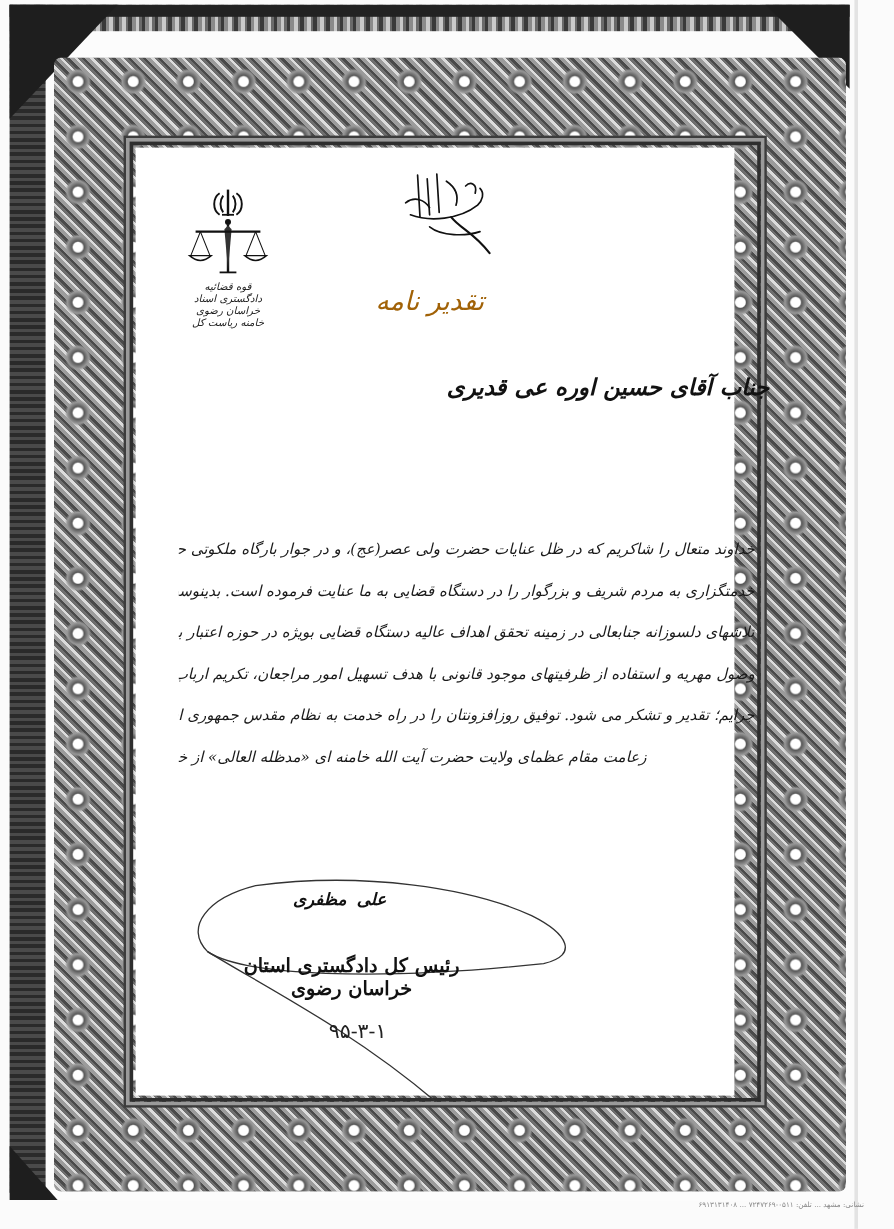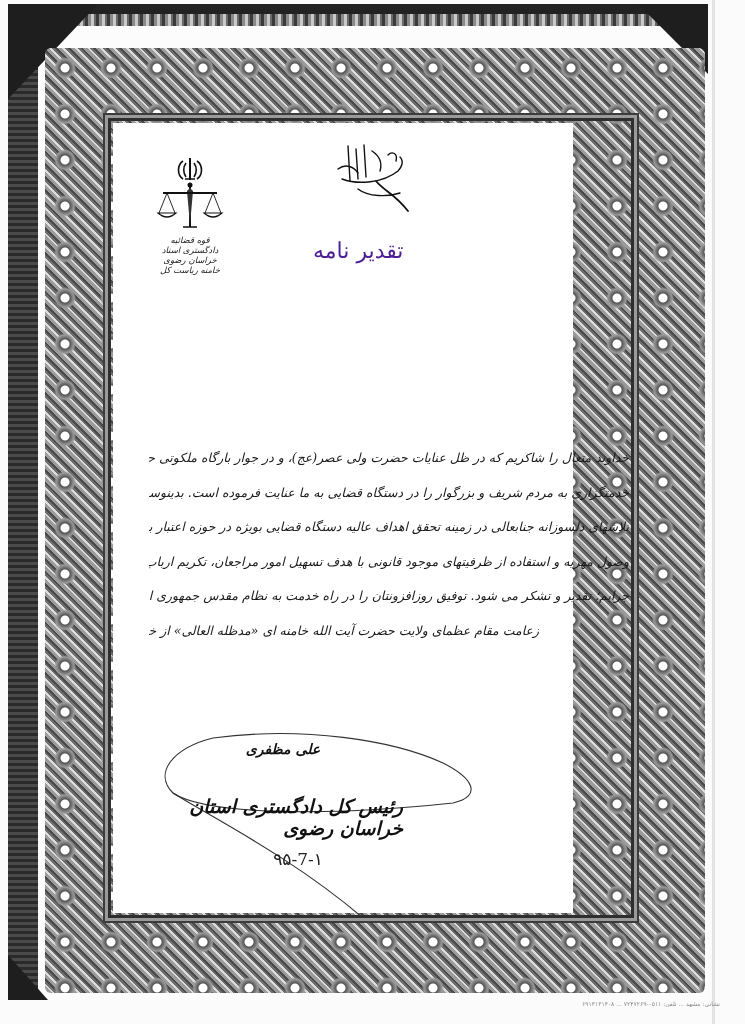--- a/index.html
+++ b/index.html
@@ -42,59 +42,59 @@
     background:
       radial-gradient(circle at 20px 20px, #fff 4px, #555 5px, #999 9px, transparent 11px) 0 0/46px 46px,
       repeating-linear-gradient(45deg,#4a4a4a 0 2px,#9c9c9c 2px 5px,#dcdcdc 5px 7px,#6e6e6e 7px 9px),
       #7a7a7a;
   }
   .ornament-inner-edge {
     position:absolute; left:108px; top:118px; width:520px; height:794px;
     border:3px solid #2e2e2e; box-shadow: 0 0 0 3px #9a9a9a, 0 0 0 5px #3c3c3c;
   }
   .content {
-    position:absolute; left:113px; top:123px; width:460px; height:790px; background:#ffffff;
+    position:absolute; left:113px; top:123px; width:499px; height:790px; background:#ffffff;
   }
 
   
   .emblem { position:absolute; left:37px; top:32px; width:80px; text-align:center; }
   .emblem svg { display:block; margin:0 auto; }
   .emblem .org-line {
     font-size:8.5px; line-height:10px; color:#222; font-style:italic; direction:rtl;
   }
 
   .bismillah {
     position:absolute; left:215px; top:18px; width:90px; height:75px;
   }
   .title {
-    position:absolute; left:200px; top:115px; font-size:22px; color:#4c1d95;
+    position:absolute; left:200px; top:115px; font-size:22px; font-style:italic; color:#a16207;
     direction:rtl; letter-spacing:2px;
   }
   .recipient {
     position:absolute; left:228px; top:188px; width:300px; text-align:right; direction:rtl;
     font-size:19px; font-weight:bold; font-style:italic; color:#111;
   }
   .recipient-role {
     position:absolute; left:100px; top:255px; width:408px; text-align:right; direction:rtl;
     font-size:15px; font-weight:bold; font-style:italic; color:#111;
   }
   .body-text {
     position:absolute; left:36px; top:318px; width:480px; direction:rtl; text-align:justify;
     font-size:12.5px; line-height:34.5px; color:#1a1a1a; font-style:italic;
   }
   .body-text .ln { display:block; white-space:nowrap; overflow:hidden; text-align:right; }
   .body-text .ln.last { text-align:center; padding-right:90px; }
 
   .signer-name {
     position:absolute; left:120px; top:618px; width:100px; text-align:center; direction:rtl;
-    font-size:14px; font-weight:bold; font-style:italic; color:#111;
+    font-size:14px; font-weight:bold; font-style:italic; color:#111;font-family:Liberation Mono, monospace;
   }
   .signer-title {
-    position:absolute; left:70px; top:672px; width:220px; text-align:right; direction:rtl;
-    font-size:19px; font-weight:bold; font-style:italic; color:#111;
+    position:absolute; left:70px; top:672px; width:220px; text-align:center; direction:rtl;
+    font-size:16px; font-weight:bold; color:#111;
   }
   .signed-date {
     position:absolute; left:125px; top:726px; width:120px; text-align:center;
     font-size:17px; color:#222; letter-spacing:3px; direction:ltr;
   }
   .signature {
     position:absolute; left:40px; top:595px; width:320px; height:200px; pointer-events:none;
   }
   .footer-print {
     position:absolute; left:400px; top:1000px; width:320px; font-size:6px; color:#888;
@@ -159,34 +159,35 @@
         <path d="M10 28 C18 22 26 26 30 32"></path>
         <path d="M48 40 C56 50 66 52 80 70" stroke-width="1.8"></path>
         <path d="M30 48 C40 56 60 56 72 52"></path>
         <path d="M60 14 C64 10 70 12 68 20"></path>
       </g>
       <title>بسم الله الرحمن الرحیم</title>
     </svg>
 
     <div class="title">تقدیر نامه</div>
 
+    <div class="recipient">جناب آقای حسین اوره عی قدیری</div>
 
     <div class="body-text">
       <span class="ln">خداوند متعال را شاکریم که در ظل عنایات حضرت ولی عصر(عج)، و در جوار بارگاه ملکوتی حضرت ثامن الحجج(ع)، توفیق</span>
       <span class="ln">خدمتگزاری به مردم شریف و بزرگوار را در دستگاه قضایی به ما عنایت فرموده است. بدینوسیله از خدمات و</span>
       <span class="ln">تلاشهای دلسوزانه جنابعالی در زمینه تحقق اهداف عالیه دستگاه قضایی بویژه در حوزه اعتبار بخشی مجدد به اسناد رسمی و نحوه</span>
       <span class="ln">وصول مهریه و استفاده از ظرفیتهای موجود قانونی با هدف تسهیل امور مراجعان، تکریم ارباب رجوع و پیشگیری از وقوع</span>
       <span class="ln">جرایم؛ تقدیر و تشکر می شود. توفیق روزافزونتان را در راه خدمت به نظام مقدس جمهوری اسلامی ایران تحت</span>
       <span class="ln last">زعامت مقام عظمای ولایت حضرت آیت الله خامنه ای «مدظله العالی» از خداوند متعال خواستارم.</span>
     </div>
 
     <svg class="signature" viewBox="0 0 320 200">
       <path d="M60 20 C20 30 0 55 20 75 C50 95 160 100 300 85 C330 78 320 60 290 45 C240 22 150 8 60 20 Z" fill="none" stroke="#333" stroke-width="1.1"></path>
       <path d="M20 75 C60 100 140 140 210 200" fill="none" stroke="#333" stroke-width="1.1"></path>
     </svg>
 
     <div class="signer-name">علی مظفری</div>
     <div class="signer-title">رئیس کل دادگستری استان خراسان رضوی</div>
-    <div class="signed-date">۹۵-7-۱</div>
+    <div class="signed-date">۹۵-۳-۱</div>
   </div>
 
   <div class="footer-print">نشانی: مشهد ... تلفن: ۰۵۱۱-۷۲۴۷۲۶۹ ... ۶۹۱۳۱۳۱۴۰۸</div>
 </div>
 
 </body></html>

